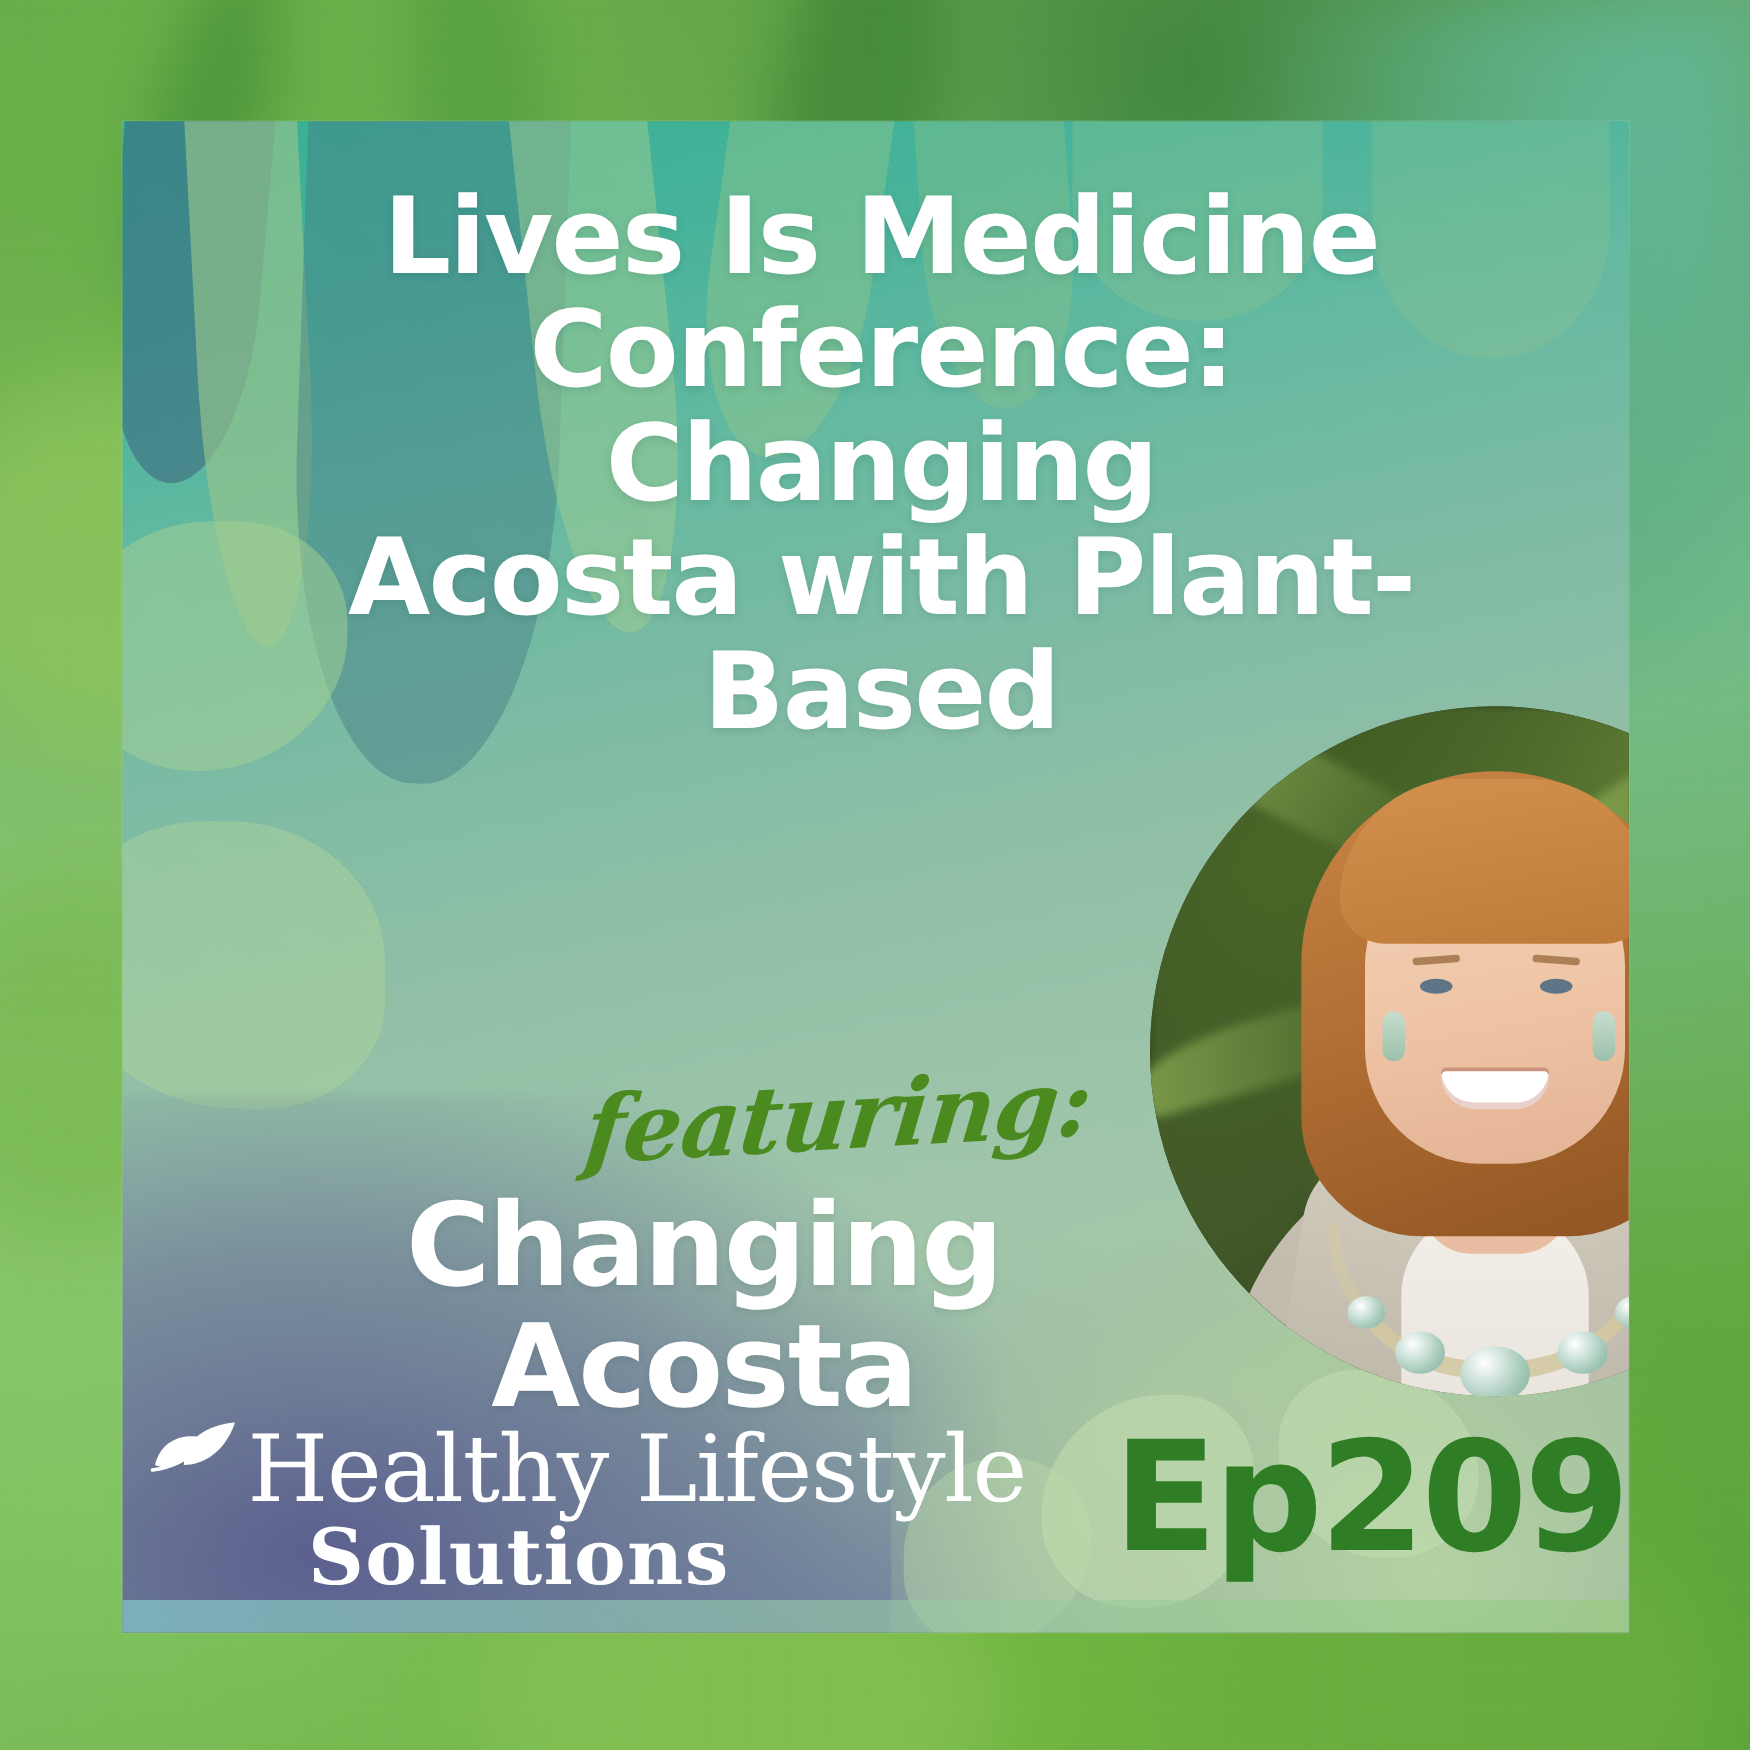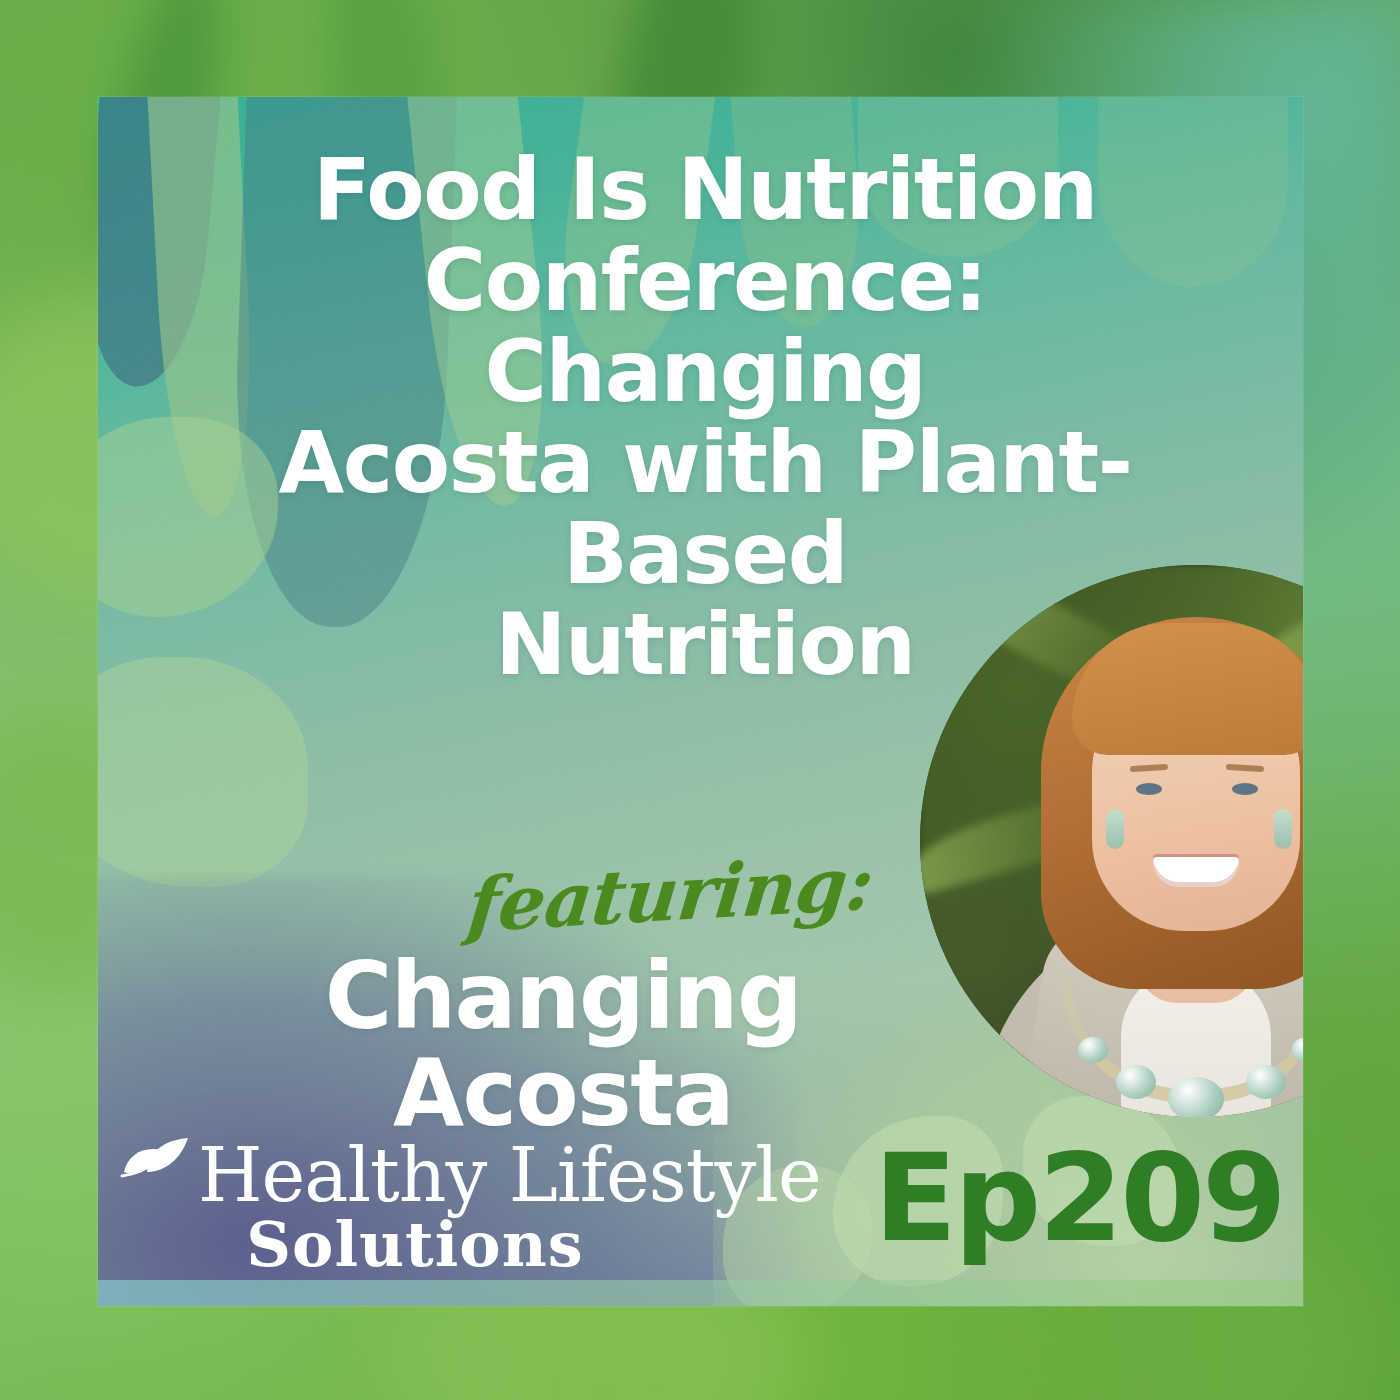--- a/index.html
+++ b/index.html
@@ -339,21 +339,21 @@
     line-height: 1;
     letter-spacing: 1px;
     text-align: center;
     margin-top: -4px;
     padding-right: 30px;
   }
 
   
   #episode {
     position: absolute;
-    right: 19px;
+    right: 2px;
     top: 1040px;
     color: #2f7d25;
     font-family: "DejaVu Sans", sans-serif;
     font-weight: bold;
     font-size: 122px;
     letter-spacing: -3px;
     line-height: 1;
   }
 </style>
 </head>
@@ -389,24 +389,23 @@
     <div class="wash-green"></div>
 
     <div class="leaf" style="right:300px;bottom:20px;width:170px;height:170px;background:rgba(196,223,176,.55);border-radius:62% 38% 55% 45%;"></div>
     <div class="leaf" style="right:120px;bottom:60px;width:160px;height:150px;background:rgba(200,226,180,.45);border-radius:40% 60% 45% 55%;"></div>
     <div class="leaf" style="right:430px;bottom:-10px;width:150px;height:150px;background:rgba(190,220,170,.4);border-radius:55% 45% 60% 40%;"></div>
     <div class="wash-teal-strip"></div>
 
     <div class="card-grain"></div>
 
     <div id="title">
-      <div>Food Is Nutrition</div>
+      <div>Lives Is Medicine</div>
       <div>Conference: Changing</div>
       <div>Acosta with Plant-Based</div>
-      <div>Nutrition</div>
     </div>
 
     <div id="portrait">
       <div class="foliage"></div>
       <div class="frond" style="left:30px;top:40px;width:200px;height:60px;transform:rotate(28deg);"></div>
       <div class="frond" style="left:330px;top:30px;width:230px;height:58px;transform:rotate(-22deg);"></div>
       <div class="frond" style="left:360px;top:230px;width:220px;height:54px;transform:rotate(18deg);"></div>
       <div class="frond" style="left:-10px;top:250px;width:200px;height:54px;transform:rotate(-16deg);"></div>
 
       <div class="body"></div>

